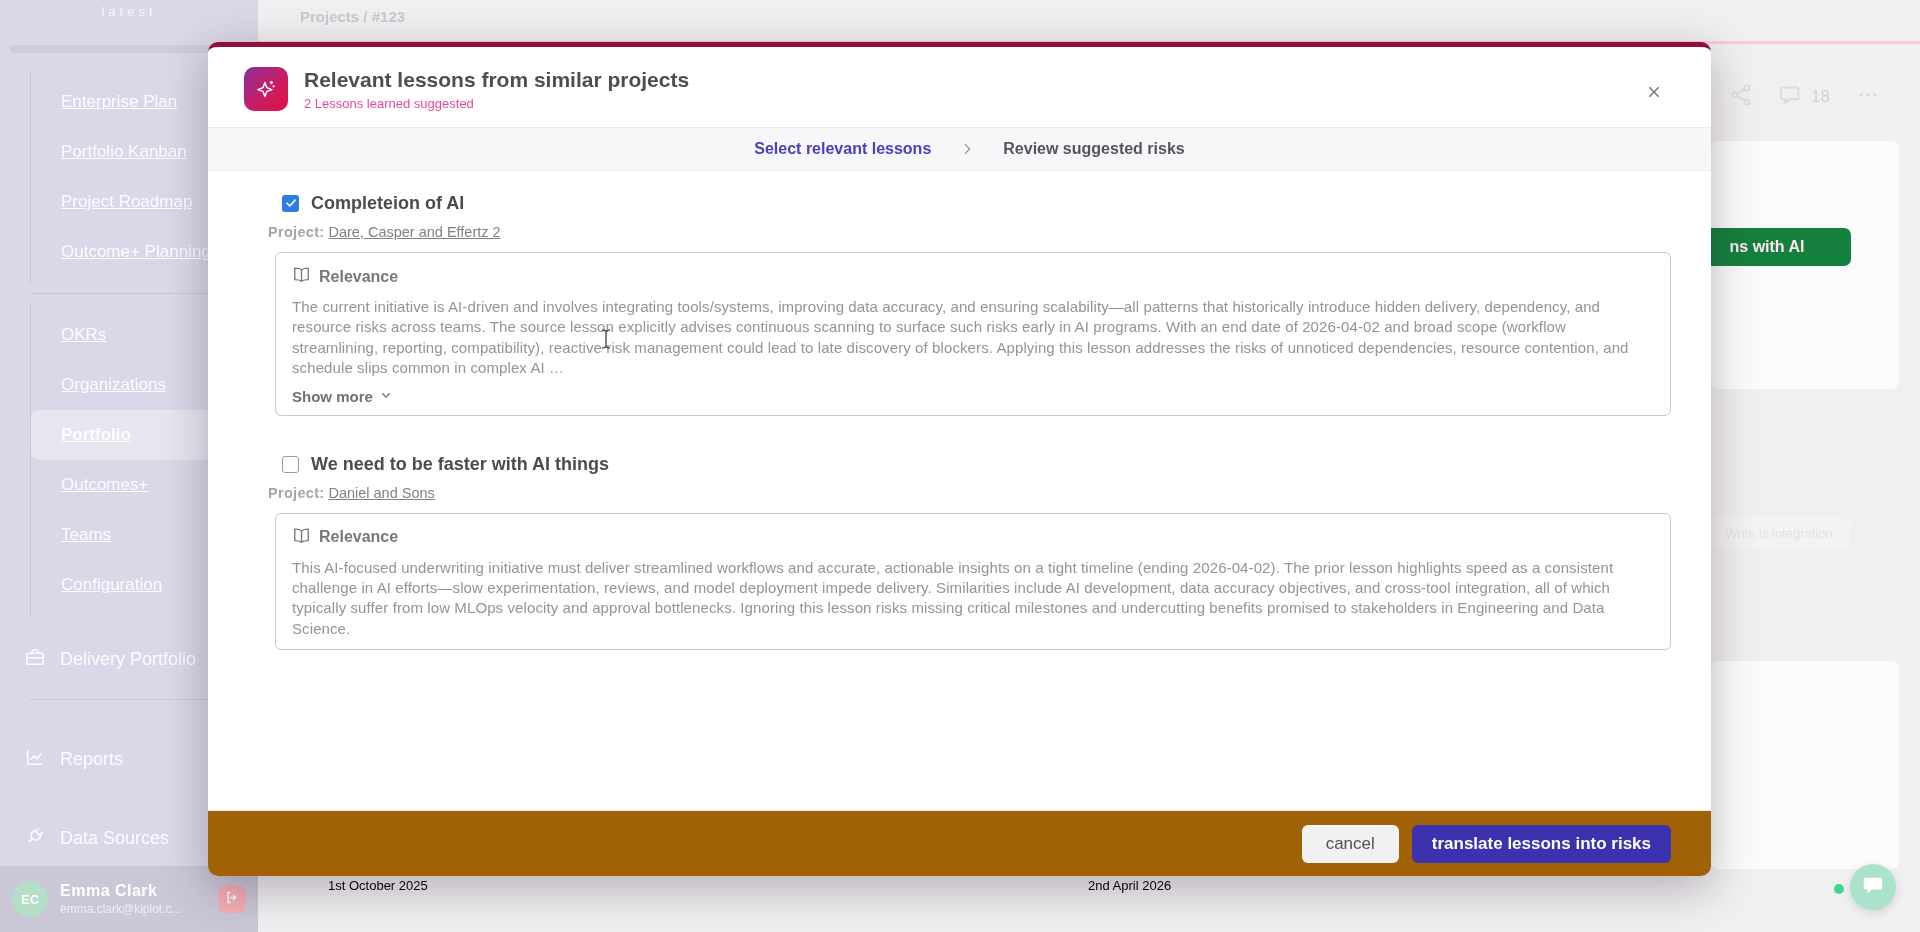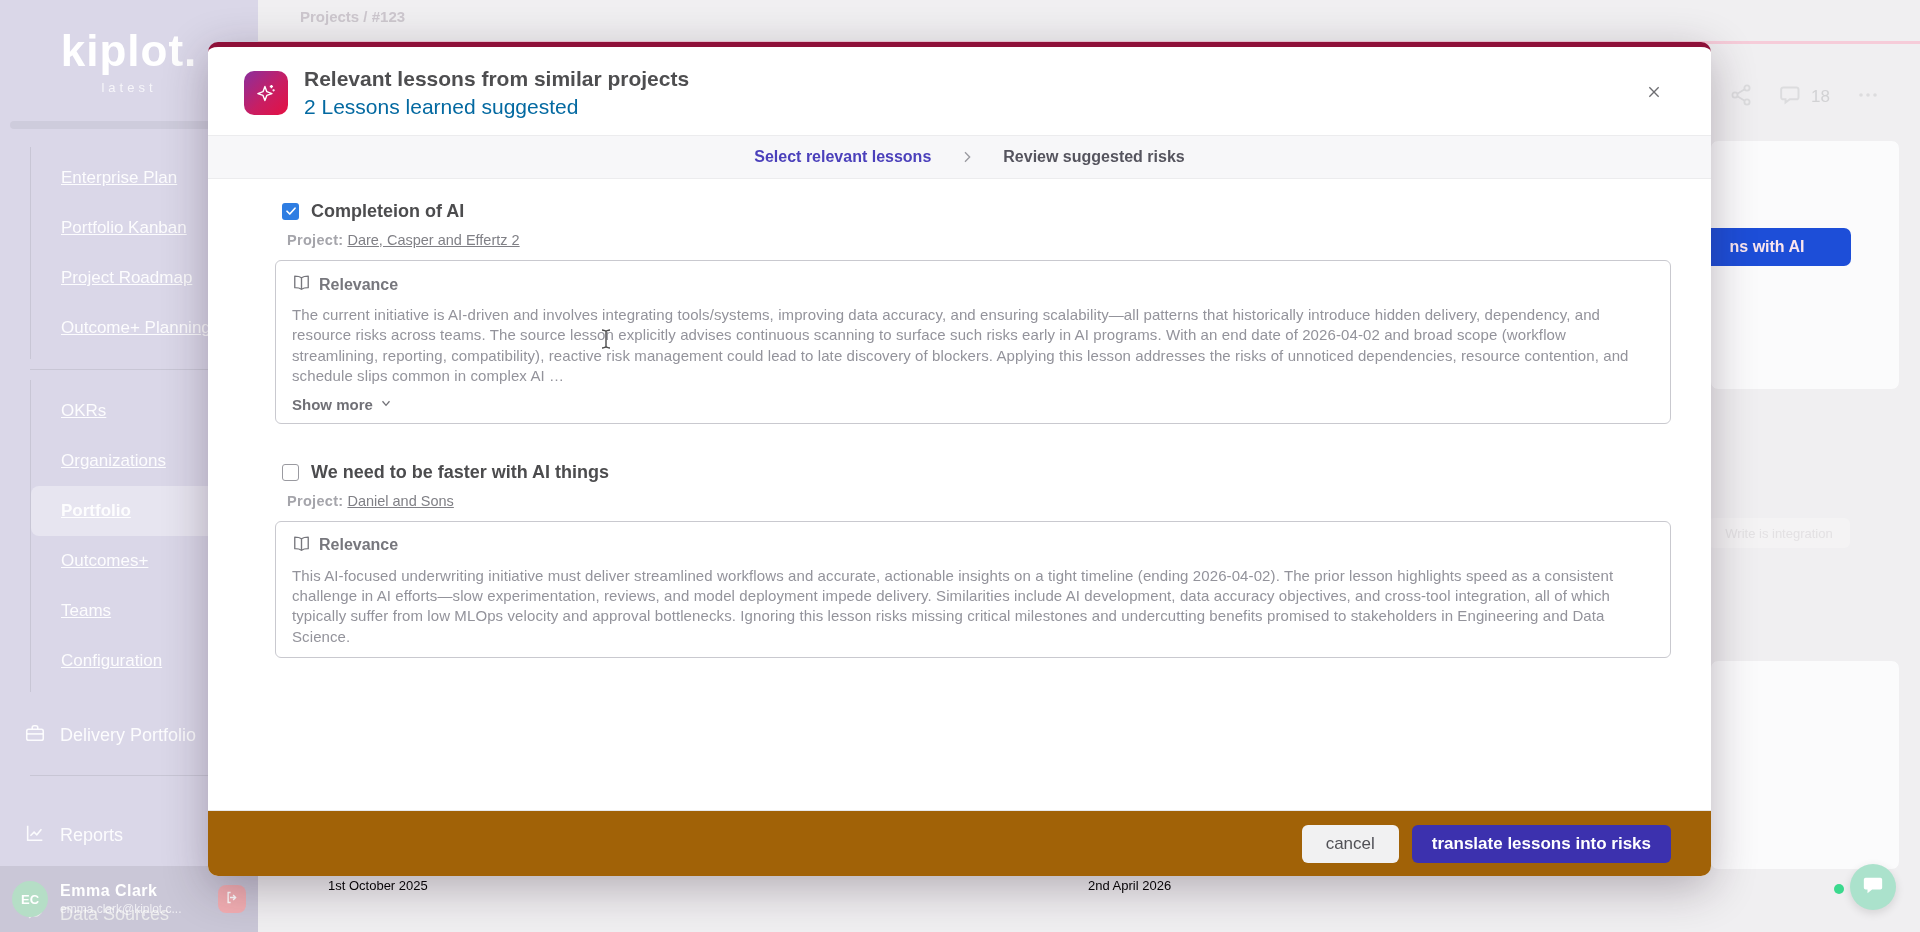--- a/index.html
+++ b/index.html
@@ -40,56 +40,56 @@
 
   
   .bg-main { position:absolute; left:258px; top:0; right:0; bottom:0; z-index:1; }
   .breadcrumb { position:absolute; left:42px; top:8px; color:rgba(170,160,172,0.5);
     font-size:15px; font-weight:bold; }
   .pink-line { position:absolute; left:0; top:41px; right:0; height:3px; background:#f6ccd9; }
   .bg-toolbar { position:absolute; right:40px; top:82px; display:flex; align-items:center;
     gap:26px; color:#d6d6d8; }
   .bg-toolbar .count { font-size:17px; color:#d2d2d4; }
   .bg-btn-ai { position:absolute; right:69px; top:228px; width:168px; height:38px;
-    border-radius:7px; background:#1d4ed8; color:#fbe6ee; font-size:16px; font-weight:bold;
+    border-radius:7px; background:#15803d; color:#fbe6ee; font-size:16px; font-weight:bold;
     display:flex; align-items:center; justify-content:center; }
   .bg-card { position:absolute; border:1px solid #f0eff1; background:#fbfbfc; border-radius:8px; }
   .bg-pill { position:absolute; right:70px; top:518px; width:142px; height:30px;
     background:#f4f3f4; border-radius:6px; color:#e3e1e3; font-size:13px;
     display:flex; align-items:center; justify-content:center; }
   .bg-date { position:absolute; color:#000000; font-size:13px; }
 
   
   .modal { position:absolute; left:208px; top:42px; width:1503px; height:834px;
     background:#ffffff; border-radius:10px; border-top:5px solid #8e1039;
     box-shadow:0 12px 45px rgba(40,20,40,0.3); z-index:10; }
   .modal-header { display:flex; align-items:center; gap:16px; padding:20px 36px 16px 36px; }
   .header-icon { width:44px; height:44px; border-radius:10px;
     background:linear-gradient(135deg,#8b2f9d 0%,#c81e63 55%,#e41043 100%);
     display:flex; align-items:center; justify-content:center; flex:0 0 auto; }
   .modal-title { color:#4e4e50; font-size:21px; font-weight:bold; }
-  .modal-subtitle { color:#0369a1; font-size:21px; margin-top:4px; }
+  .modal-subtitle { color:#ec4899; font-size:13px; margin-top:4px; }
   .close-btn { position:absolute; right:44px; top:34px; width:26px; height:26px;
     display:flex; align-items:center; justify-content:center; cursor:pointer; }
   .stepper { height:44px; background:#f7f7f9; border-top:1px solid #ececee;
     border-bottom:1px solid #ececee; display:flex; align-items:center;
     justify-content:center; gap:28px; }
   .step { font-size:16px; font-weight:bold; cursor:pointer; }
   .step.active { color:#4b40bb;margin-left:20px; }
   .step.inactive { color:#55545e; }
   .step-chevron { display:flex; align-items:center; }
 
   .modal-body { padding:22px 20px 0 38px; }
   .lesson-head { display:flex; align-items:flex-start; gap:12px;padding-left:36px; }
   .checkbox { width:17px; height:17px; border-radius:3px; margin-top:2px;
     cursor:pointer; flex:0 0 auto; display:flex; align-items:center; justify-content:center; }
   .checkbox.checked { background:#2e7de2; }
   .checkbox.unchecked { background:#ffffff; border:1.5px solid #9a9aa0; }
   .lesson-title { color:#4c4c4e; font-size:18px; font-weight:bold; }
-  .project-line { margin:10px 0 0 41px; font-size:14.5px; }
+  .project-line { margin:10px 0 0 22px; font-size:14.5px; }
   .project-label { color:#a5a5ab; font-weight:bold; letter-spacing:0.3px; }
   .project-link { color:#808086; text-decoration:underline; cursor:pointer; }
   .relevance-card { margin:12px 20px 0 29px; border:1px solid #c9c9cf; border-radius:6px;
     padding:12px 16px 10px 16px; }
   .relevance-head { display:flex; align-items:center; gap:8px; color:#77777d;
     font-size:16px; font-weight:bold; }
   .relevance-text { margin-top:9px; color:#93939b; font-size:15px; line-height:1.36;
     letter-spacing:0.1px; }
   .show-more { display:flex; align-items:center; gap:6px; margin-top:9px; color:#707076;
     font-size:15px; font-weight:bold; cursor:pointer; }
@@ -110,21 +110,20 @@
     border-radius:50%; background:#abe2cc; display:flex; align-items:center;
     justify-content:center; cursor:pointer; z-index:12;
     box-shadow:0 3px 10px rgba(0,0,0,0.12); }
   .chat-dot { position:absolute; right:76px; bottom:38px; width:10px; height:10px;
     border-radius:50%; background:#3bd98e; z-index:12; }
 </style>
 </head>
 <body>
 
 <div class="sidebar">
-  <div class="logo">kiplot.</div>
   <div class="logo-sub">latest</div>
   <div class="side-band"></div>
 
   <div class="nav-group">
     <div class="nav-item">Enterprise Plan</div>
     <div class="nav-item">Portfolio Kanban</div>
     <div class="nav-item">Project Roadmap</div>
     <div class="nav-item">Outcome+ Planning</div>
   </div>
   <div class="side-divider"></div>

